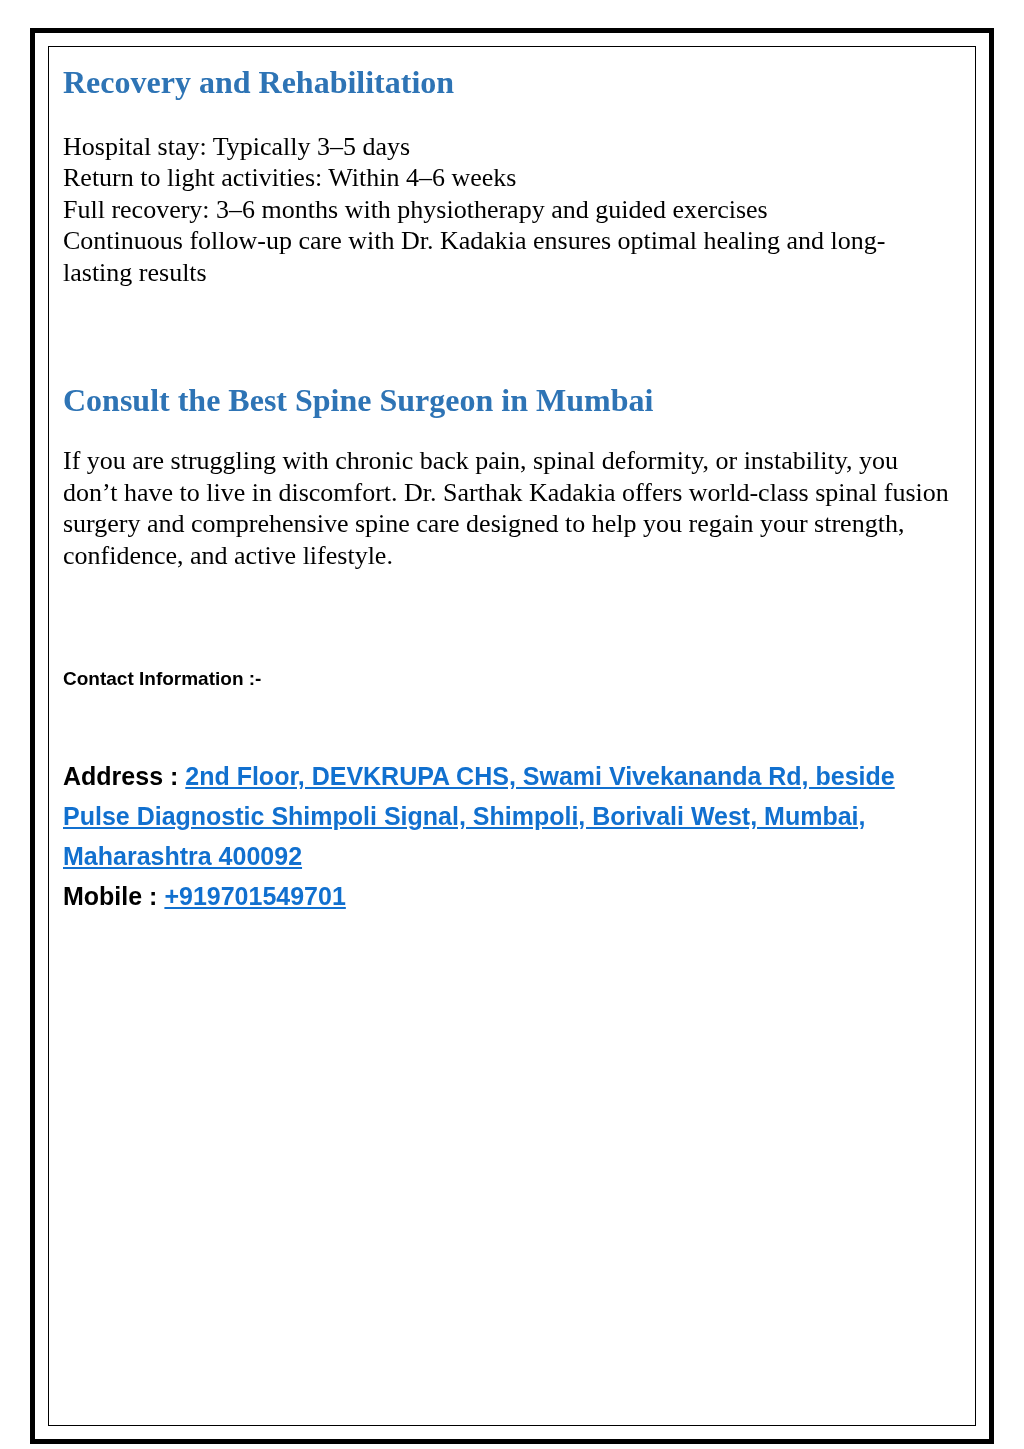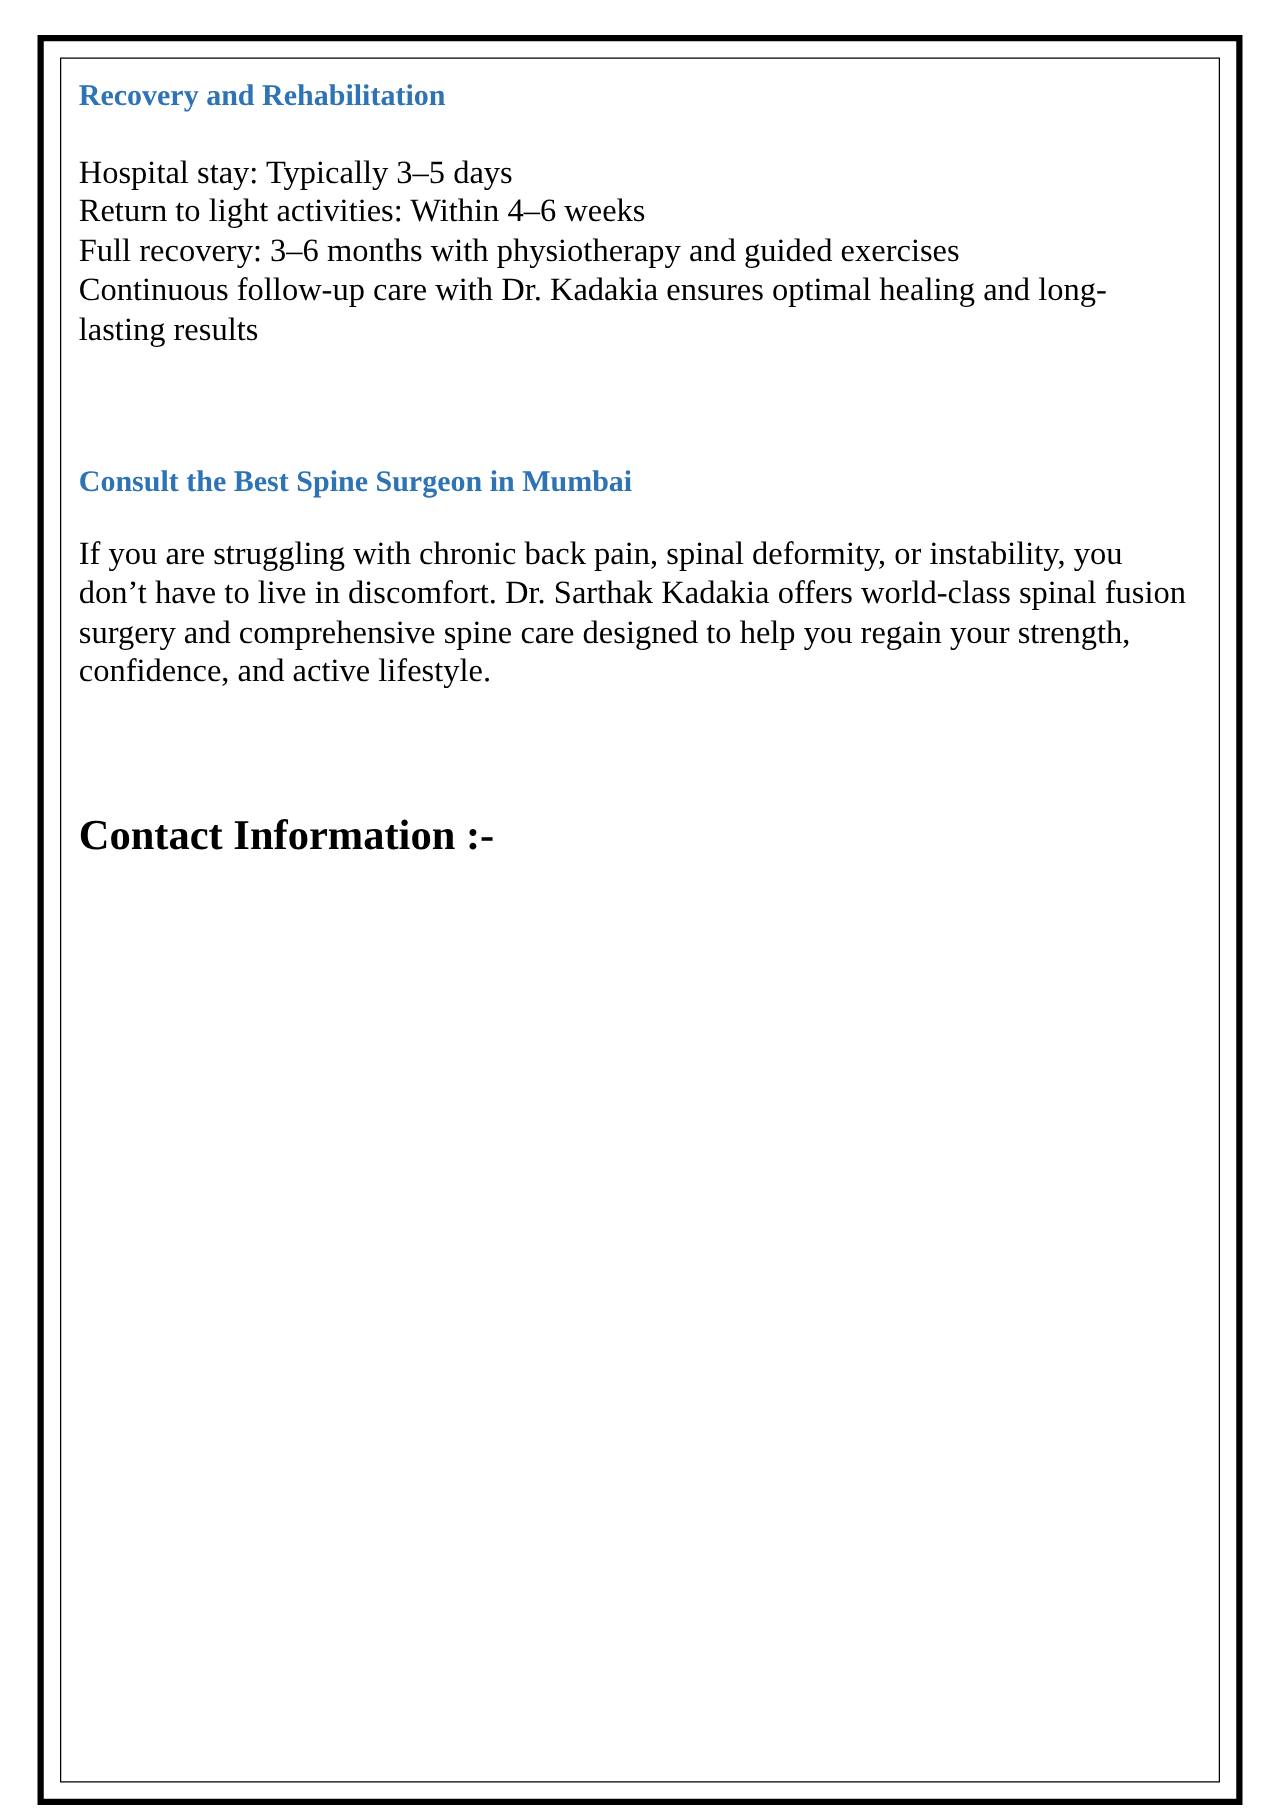--- a/index.html
+++ b/index.html
@@ -40,39 +40,39 @@
   }
   .content {
     position: absolute;
     top: 64px;
     left: 63px;
     width: 888px;
   }
   .h-blue {
     font-family: "Liberation Serif", serif;
     font-weight: bold;
-    font-size: 24px;
+    font-size: 32px;
     line-height: 1.15;
     color: var(--heading-blue);
   }
   .body-serif {
     font-family: "Liberation Serif", serif;
     font-size: 26px;
     line-height: 31.5px;
     color: var(--text-black);
     white-space: pre-line;
   }
   .para-recovery { margin-top: 30px; }
   .h-consult { margin-top: 94px; }
   .para-consult { margin-top: 26px; }
   .h-black {
     margin-top: 97px;
-    font-family: Liberation Serif, serif;
+    font-family: Liberation Sans, sans-serif;
     font-weight: bold;
-    font-size: 34px;
+    font-size: 19px;
     color: var(--text-black);
   }
   .contact-block {
     margin-top: 66px;
     font-family: "Liberation Sans", sans-serif;
     font-weight: bold;
     font-size: 25px;
     line-height: 40px;
   }
   .contact-line { margin: 0; }
@@ -101,15 +101,23 @@
 Return to light activities: Within 4–6 weeks
 Full recovery: 3–6 months with physiotherapy and guided exercises
 Continuous follow-up care with Dr. Kadakia ensures optimal healing and long-lasting results</p>
 
     <h1 class="h-blue h-consult">Consult the Best Spine Surgeon in Mumbai</h1>
 
     <p class="body-serif para-consult">If you are struggling with chronic back pain, spinal deformity, or instability, you don’t have to live in discomfort. Dr. Sarthak Kadakia offers world-class spinal fusion surgery and comprehensive spine care designed to help you regain your strength, confidence, and active lifestyle.</p>
 
     <h2 class="h-black">Contact Information :-</h2>
 
+    <div class="contact-block">
+      <p class="contact-line">
+        <span class="contact-label">Address : </span><a class="doc-link">2nd Floor, DEVKRUPA CHS, Swami Vivekananda Rd, beside Pulse Diagnostic Shimpoli Signal, Shimpoli, Borivali West, Mumbai, Maharashtra 400092</a>
+      </p>
+      <p class="contact-line">
+        <span class="contact-label">Mobile : </span><a class="doc-link">+919701549701</a>
+      </p>
+    </div>
 
   </div>
 </div>
 
 </body></html>

